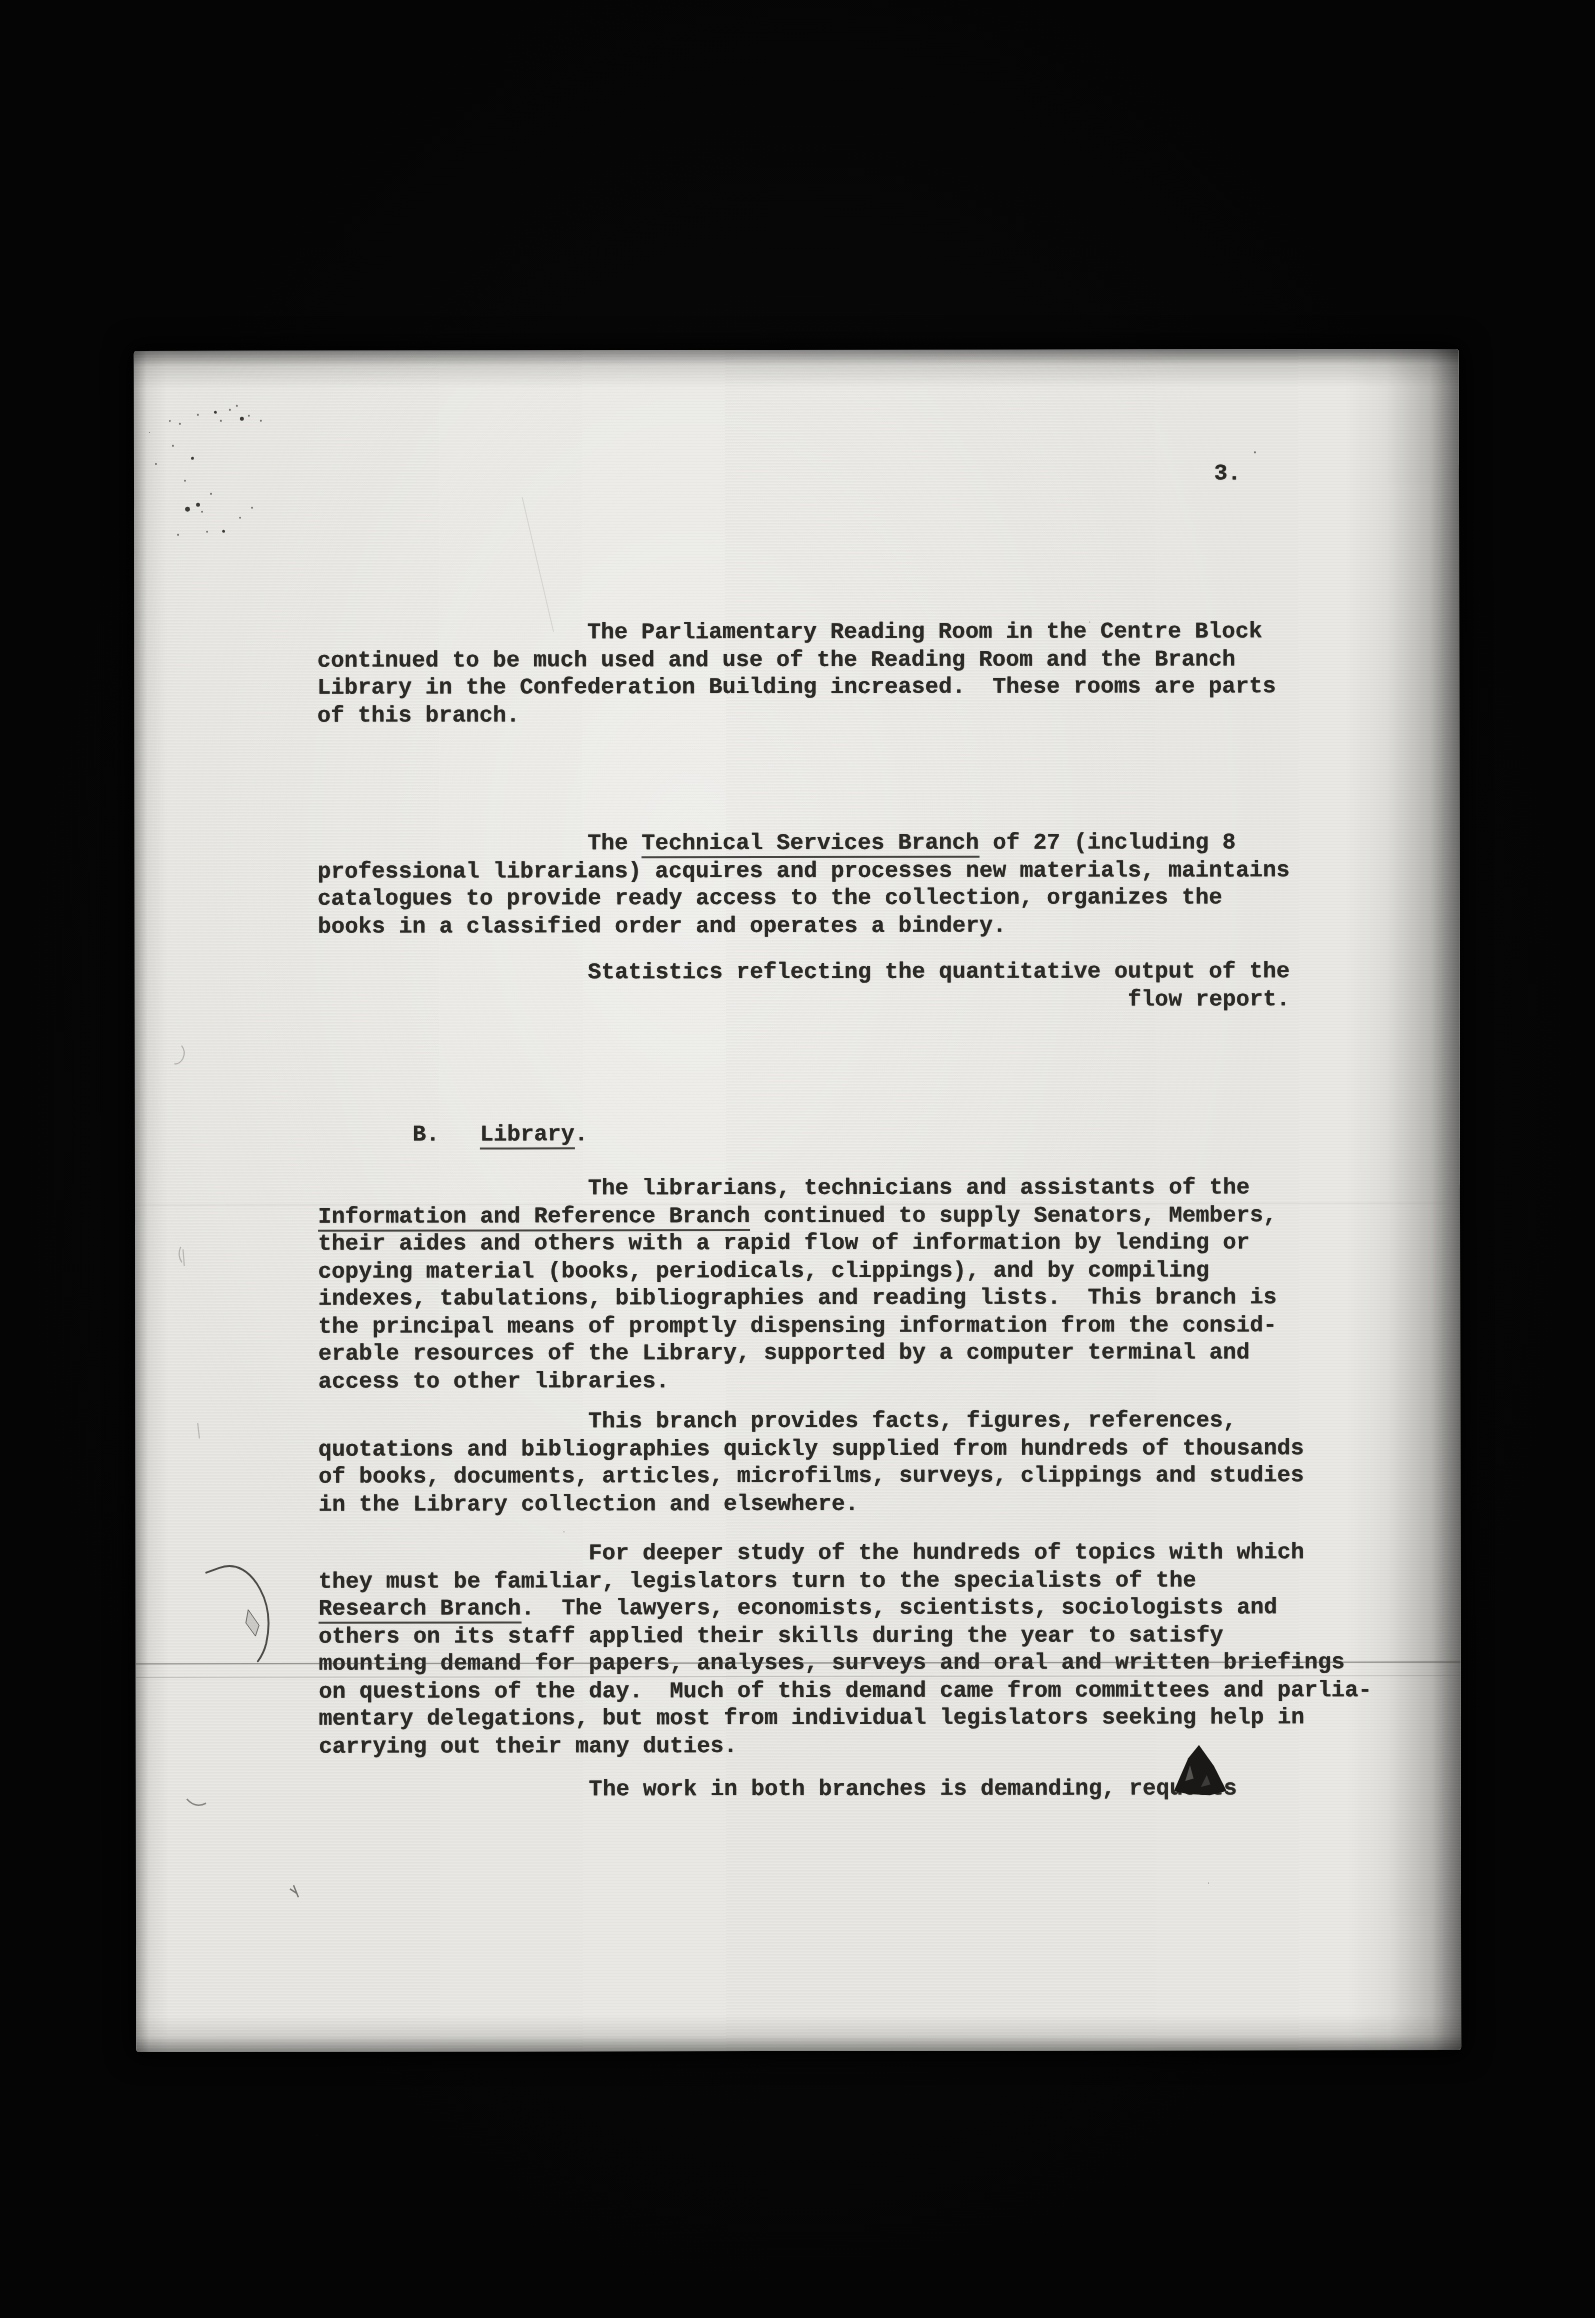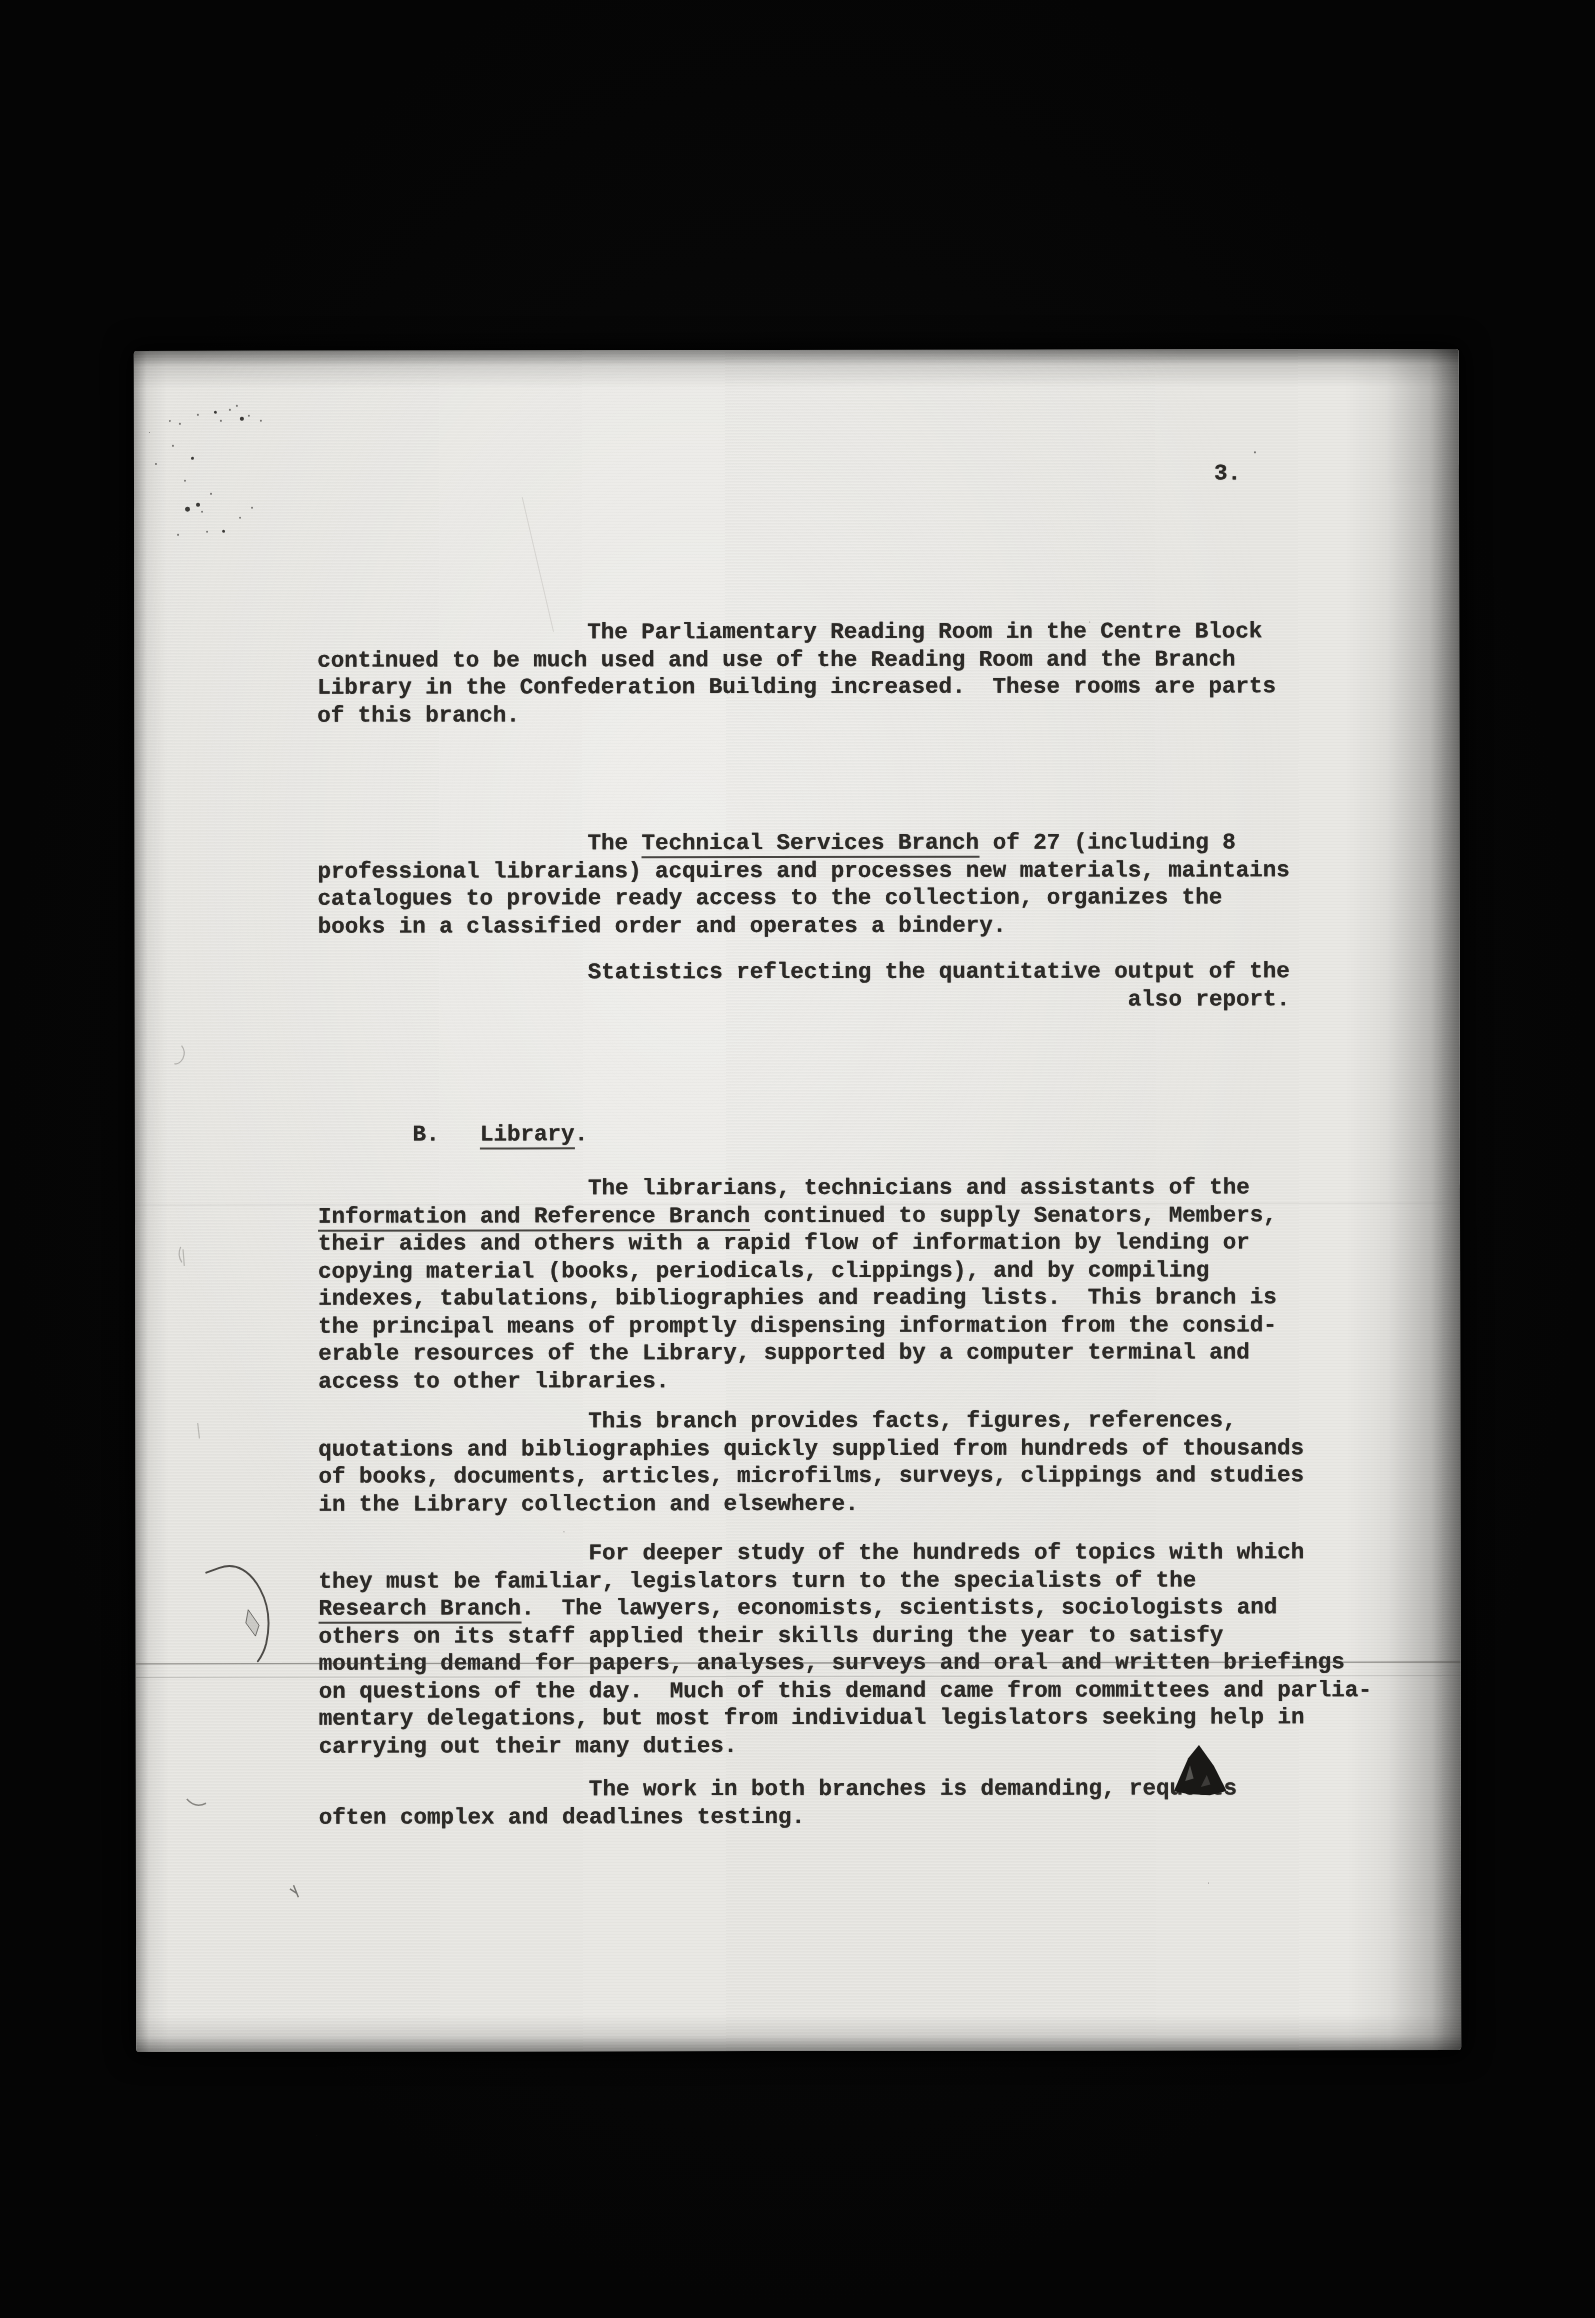--- a/index.html
+++ b/index.html
@@ -54,26 +54,26 @@
 
 <div class="stage">
   <div class="page">
 
     <div class="txt page-number" style="left:1080px; top:111px;">3.</div>
 
     <div id="text-layer">
         <div class="block txt" style="top: 269px;"><div class="line"><span>                    The Parliamentary Reading Room in the Centre Block</span></div><div class="line"><span>continued to be much used and use of the Reading Room and the Branch</span></div><div class="line"><span>Library in the Confederation Building increased.  These rooms are parts</span></div><div class="line"><span>of this branch.</span></div></div>
         <div class="block txt" style="top: 399px;"></div>
         <div class="block txt" style="top: 480px;"><div class="line"><span>                    The </span><span class="u">Technical Services Branch</span><span> of 27 (including 8</span></div><div class="line"><span>professional librarians) acquires and processes new materials, maintains</span></div><div class="line"><span>catalogues to provide ready access to the collection, organizes the</span></div><div class="line"><span>books in a classified order and operates a bindery.</span></div></div>
-        <div class="block txt" style="top: 609px; text-align: right;"><div class="line"><span>                    Statistics reflecting the quantitative output of the</span></div><div class="line"><span>also report.</span></div></div>
+        <div class="block txt" style="top: 609px; text-align: right;"><div class="line"><span>                    Statistics reflecting the quantitative output of the</span></div><div class="line"><span>flow report.</span></div></div>
         <div class="block txt" style="top: 771px;"><div class="line"><span>       B.   </span><span class="u">Library</span><span>.</span></div></div>
         <div class="block txt" style="top: 825px;"><div class="line"><span>                    The librarians, technicians and assistants of the</span></div><div class="line"><span class="u">Information and Reference Branch</span><span> continued to supply Senators, Members,</span></div><div class="line"><span>their aides and others with a rapid flow of information by lending or</span></div><div class="line"><span>copying material (books, periodicals, clippings), and by compiling</span></div><div class="line"><span>indexes, tabulations, bibliographies and reading lists.  This branch is</span></div><div class="line"><span>the principal means of promptly dispensing information from the consid-</span></div><div class="line"><span>erable resources of the Library, supported by a computer terminal and</span></div><div class="line"><span>access to other libraries.</span></div></div>
         <div class="block txt" style="top: 1058px;"><div class="line"><span>                    This branch provides facts, figures, references,</span></div><div class="line"><span>quotations and bibliographies quickly supplied from hundreds of thousands</span></div><div class="line"><span>of books, documents, articles, microfilms, surveys, clippings and studies</span></div><div class="line"><span>in the Library collection and elsewhere.</span></div></div>
         <div class="block txt" style="top: 1190px;"><div class="line"><span>                    For deeper study of the hundreds of topics with which</span></div><div class="line"><span>they must be familiar, legislators turn to the specialists of the</span></div><div class="line"><span class="u">Research Branch</span><span>.  The lawyers, economists, scientists, sociologists and</span></div><div class="line"><span>others on its staff applied their skills during the year to satisfy</span></div><div class="line"><span>mounting demand for papers, analyses, surveys and oral and written briefings</span></div><div class="line"><span>on questions of the day.  Much of this demand came from committees and parlia-</span></div><div class="line"><span>mentary delegations, but most from individual legislators seeking help in</span></div><div class="line"><span>carrying out their many duties.</span></div></div>
-        <div class="block txt" style="top: 1426px;"><div class="line"><span>                    The work in both branches is demanding, requests</span></div><div class="line"><span>often complex and deadlines testing.</span></div></div>
+        <div class="block txt" style="top: 1426px;"><div class="line"><span>                    The work in both branches is demanding, requests</span></div></div>
       </div>
 
     <svg class="marks" width="1325" height="1701" viewBox="0 0 2212 2840">
 
       <rect x="0" y="2191" width="2212" height="2.2" fill="rgba(60,58,55,0.48)"></rect>
       <rect x="0" y="2214" width="2212" height="1.6" fill="rgba(90,88,85,0.26)"></rect>
       <rect x="0" y="1425" width="2212" height="2" fill="rgba(120,118,115,0.10)"></rect>
 
       <path d="M 648 245 L 700 470" stroke="rgba(120,118,112,0.22)" stroke-width="1.5" fill="none"></path>
 

